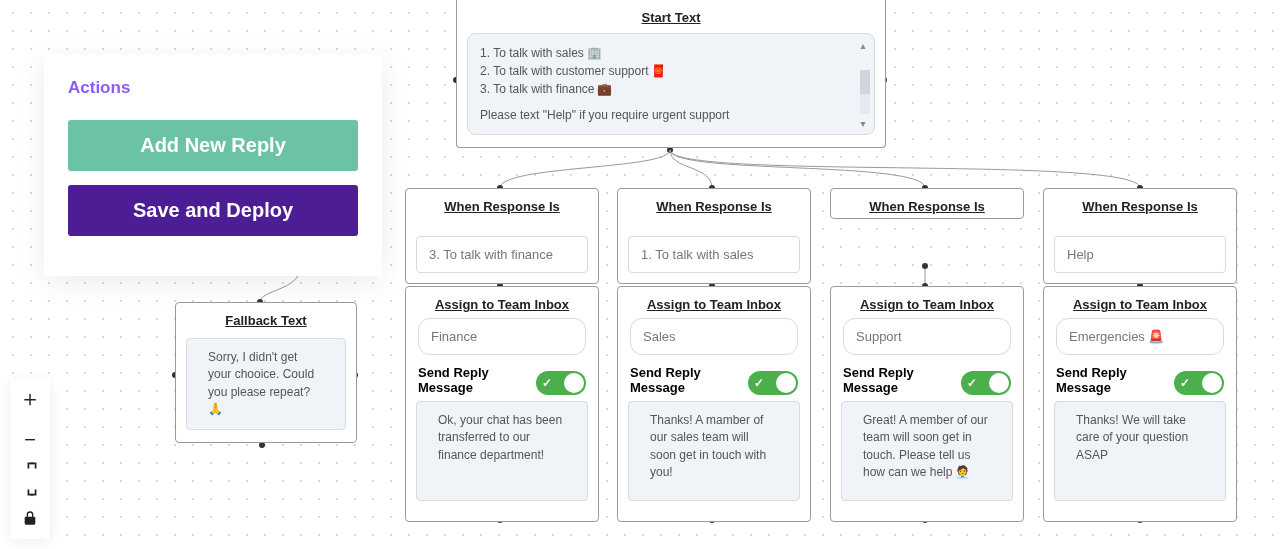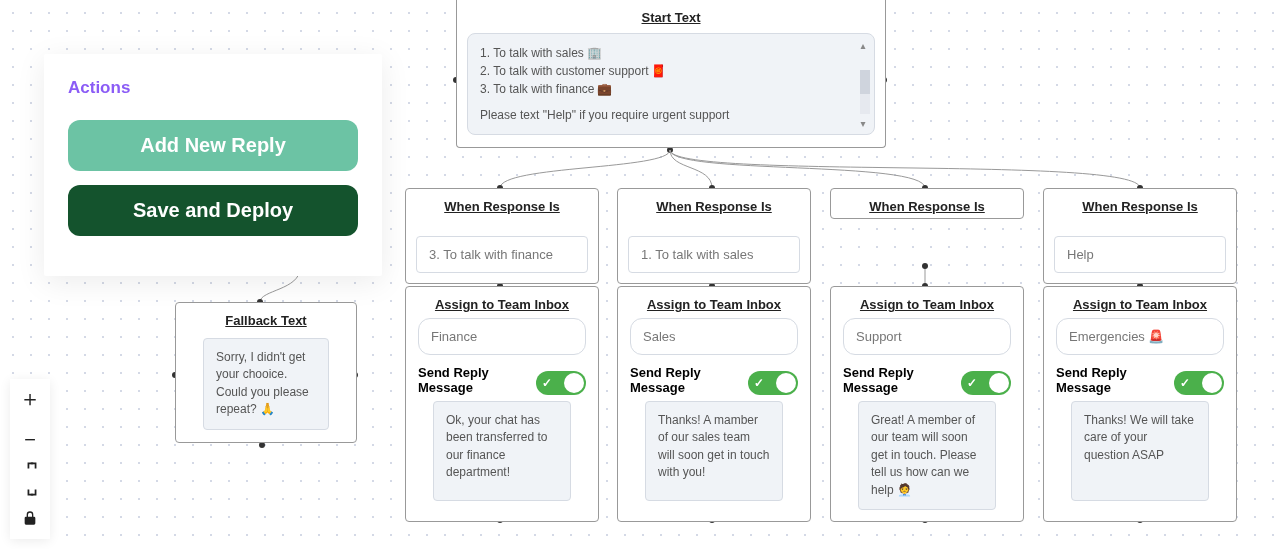--- a/index.html
+++ b/index.html
@@ -28,25 +28,25 @@
     padding: 24px 24px 26px 24px;
     box-shadow: 0 6px 30px rgba(0,0,0,0.08);
     border-radius: 2px;
   }
   .actions-title {
     font-size: 17px; font-weight: 700; color: #8b5cf6; margin-bottom: 22px;
   }
   .btn {
     display:block; width:100%; text-align:center;
     font-size:20px; font-weight:600; color:#fff;
-    padding:14px 0; border:none; border-radius:12px; cursor:pointer;
+    padding:14px 0; border:none; border-radius:3px; cursor:pointer;
     margin-bottom:14px;
   }
   .btn-green { background:#6cc3a4; }
-  .btn-pink  { background:#14532d; }
+  .btn-pink  { background:#4c1d95; }
 
   
   .zoom-toolbar {
     position:absolute; left:10px; bottom:10px;
     display:flex; flex-direction:column; gap:0;
     background:#fff; border-radius:4px; box-shadow:0 2px 12px rgba(0,0,0,.08);
   }
   .zoom-btn {
     width:40px; height:40px; display:flex; align-items:center; justify-content:center;
     font-size:22px; font-weight:700; color:#222; background:#fff; border:none; cursor:pointer;
@@ -56,21 +56,21 @@
   .node {
     position:absolute;
     background:#fff;
     border:1px solid #999;
     border-radius:4px;
   }
   .node-title {
     text-align:center; font-weight:700; font-size:13px; color:#222; padding:10px 6px 4px;text-decoration:underline;
   }
   .textbox {
-    margin:6px 27px 12px; padding:10px 12px;
+    margin:6px 10px 12px; padding:10px 21px;
     background:#f0f3f7; border:1px solid #d6dbe3; border-radius:4px;
     font-size:12px; color:#555; line-height:1.45;
   }
   .textbox-white {
     margin:18px 10px 10px; padding:10px 12px;
     background:#fff; border:1px solid #d6dbe3; border-radius:4px;
     font-size:13px; color:#777;
   }
   .scroll-up, .scroll-down {
     position:absolute; right:4px; width:14px; height:14px;

